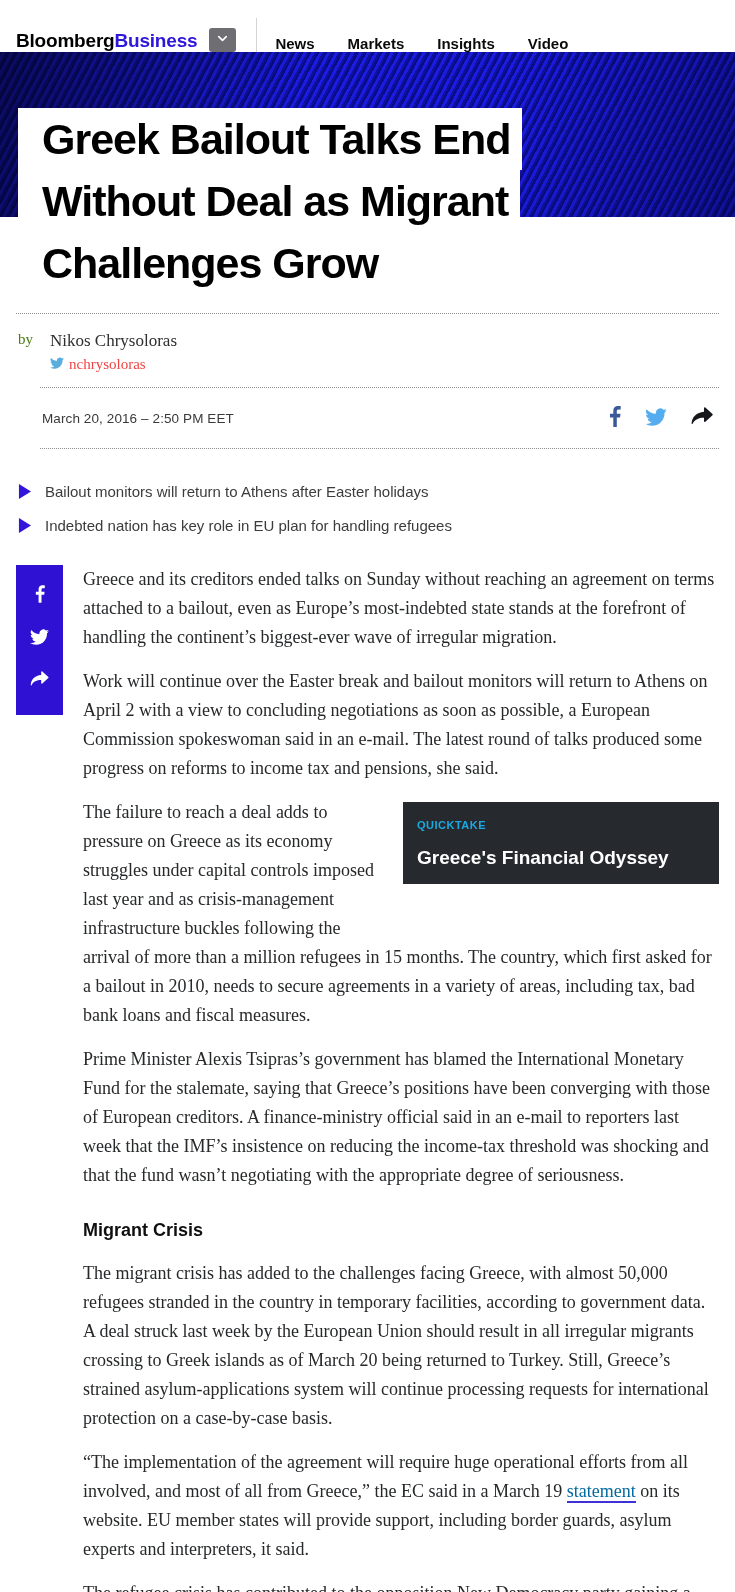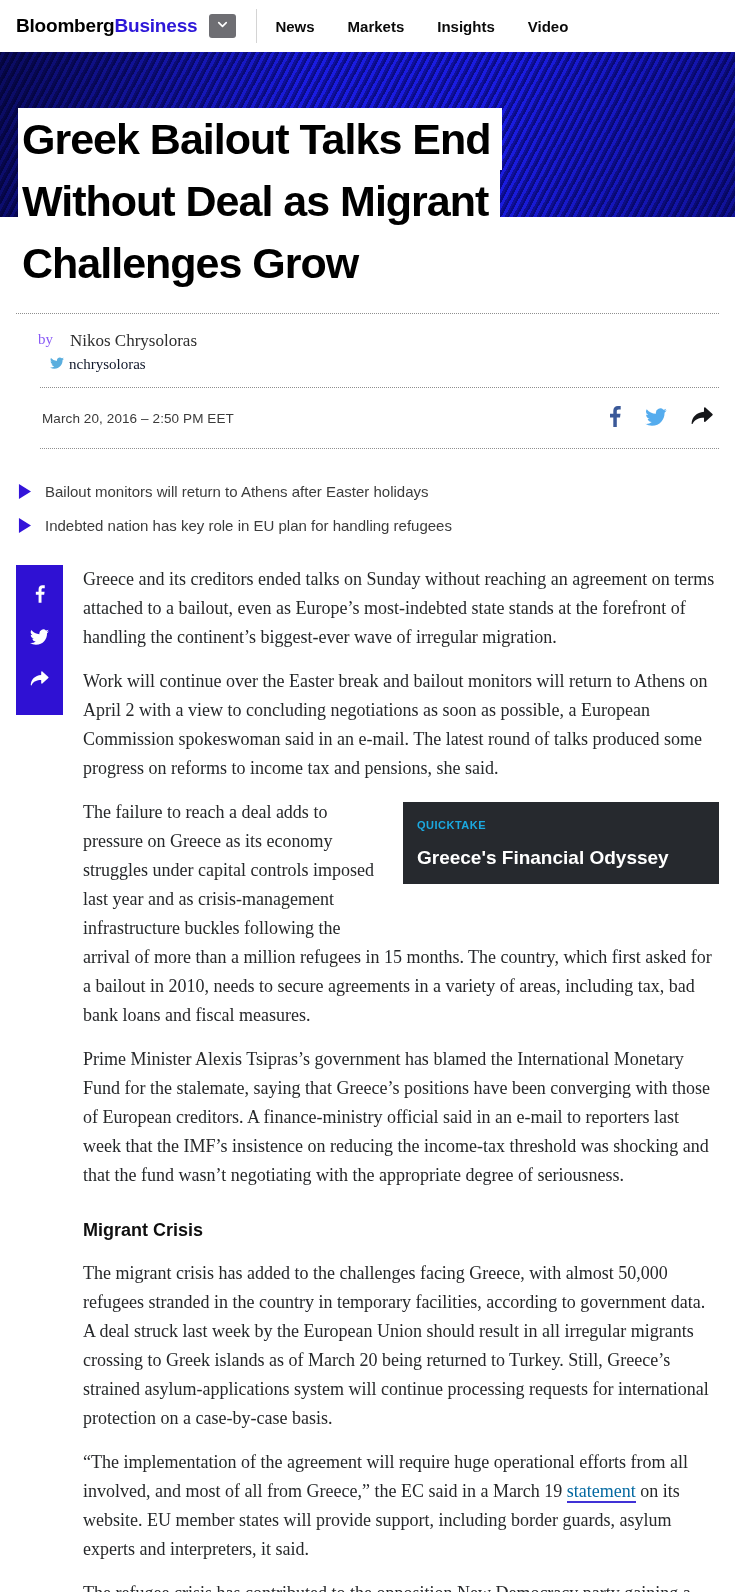--- a/index.html
+++ b/index.html
@@ -8,21 +8,21 @@
     width:735px;
     font-family:"Liberation Sans", sans-serif;
     color:#111;
   }
   .page { width:735px; background:#fff; }
 
   
   .topnav {
     height:52px;
     display:flex;
-    align-items:center;
+    align-items:flex-end;
     padding:0 16px;
     background:#fff;
   }
   .logo { font-size:19px; font-weight:700; letter-spacing:-0.2px; cursor:pointer; }
   .logo .brand-black { color:#000; }
   .logo .brand-blue { color:#2d17d8; }
   .chevron-btn {
     width:27px; height:24px;
     background:#6e6e73;
     border:none; border-radius:3px;
@@ -49,38 +49,38 @@
     width:600px;
     font-size:43px;
     line-height:62px;
     font-weight:700;
     letter-spacing:-1px;
     color:#000;
   }
   .headline .hl-line {
     display:inline-block;
     background:#fff;
-    padding:0 12px 0 4px;
+    padding:0 12px 0 24px;
     height:62px;
   }
   .post-hero-spacer { height:96px; }
 
   
   .content { padding:0 16px; }
 
   .byline-block {
     border-top:1px dotted #8f8f8f;
     padding:17px 0 14px 2px;
     font-family:"Liberation Serif", serif;
   }
   .byline-row { display:flex; }
-  .byline-prefix { color:#8b5cf6; font-size:15px; width:32px;margin-left:20px; }
+  .byline-prefix { color:#4d7c0f; font-size:15px; width:32px; }
   .byline-author { color:#2e2e2e; font-size:17px; cursor:pointer; }
   .byline-handle-row { display:flex; align-items:center; gap:5px; margin:4px 0 0 32px; }
-  .byline-handle { color:#0f172a; font-size:15px; cursor:pointer; }
+  .byline-handle { color:#ef4444; font-size:15px; cursor:pointer; }
 
   .dateline-block {
     border-top:1px dotted #8f8f8f;
     border-bottom:1px dotted #8f8f8f;
     padding:18px 2px;
     display:flex;
     align-items:center;
     justify-content:space-between;
     margin-left:24px;
   }

